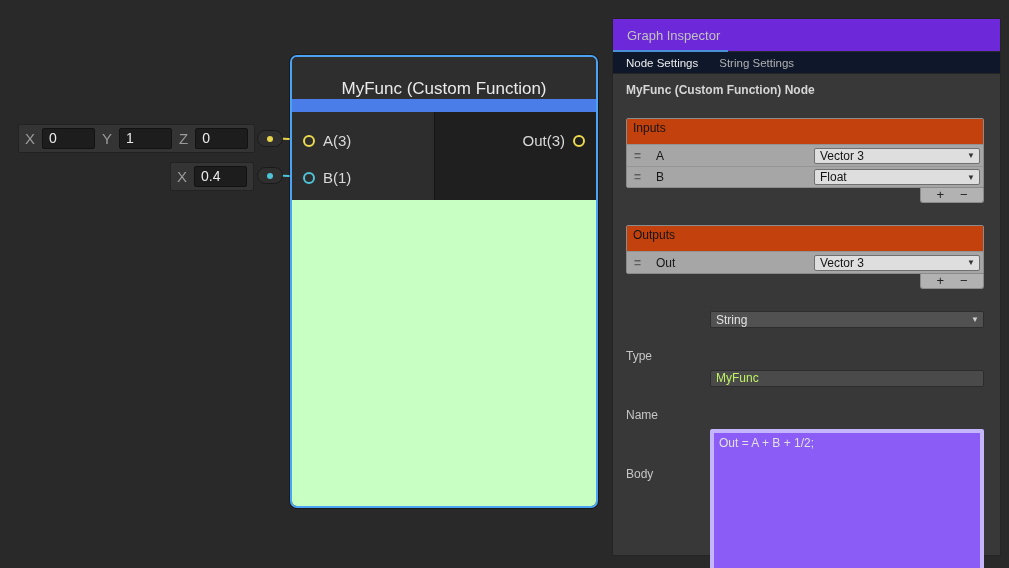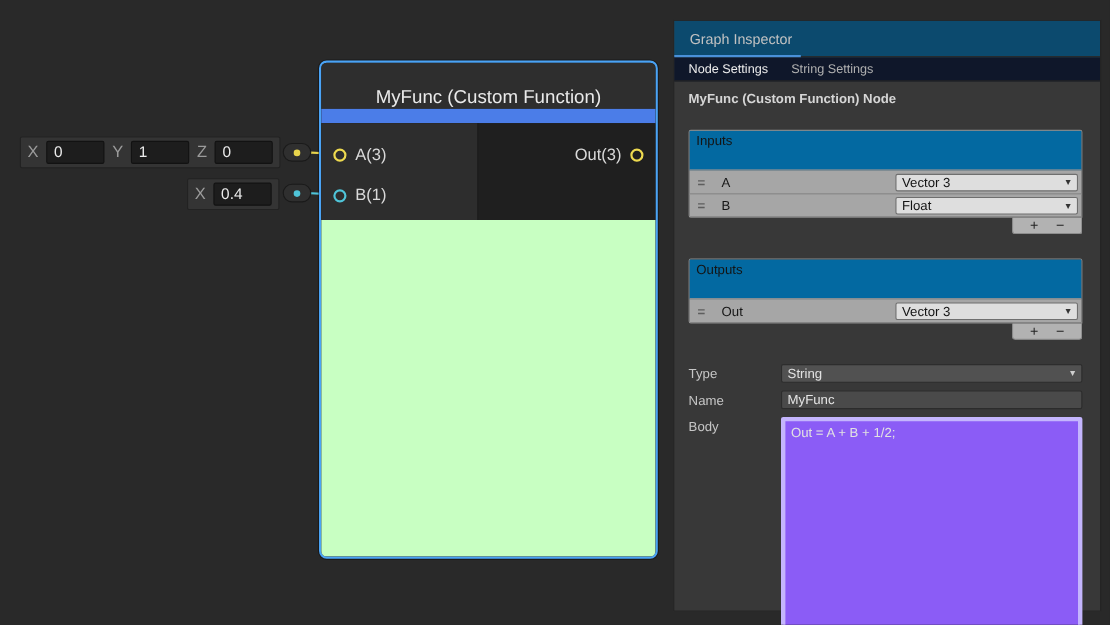--- a/index.html
+++ b/index.html
@@ -57,66 +57,66 @@
   .pc-cyan   { border-color:#4fc4d8; }
   .port-label { position:absolute; font-size:15px; color:#d9d9d9; line-height:18px; }
   .sg-preview { height:306px; background:#c8ffc2; }
 
   
   .inspector {
     position:absolute; left:612px; top:18px; width:389px; height:538px;
     background:#383838; border:1px solid #242424;
   }
   .insp-header {
-    position:relative; height:33px; background:#0c4a6e; border-bottom:1px solid #292929;
+    position:relative; height:33px; background:#6d28d9; border-bottom:1px solid #292929;
     display:flex; align-items:center; padding-left:14px; color:#c2c2c2; font-size:13px;text-align:right;
   }
   .insp-header-accent { position:absolute; left:0; bottom:-1px; width:115px; height:2px; background:#4a90d9; }
   .insp-tabs {
     height:22px; background:#0f172a; border-bottom:1px solid #242424;
     display:flex; align-items:center; padding-left:13px; gap:21px;
   }
   .insp-tab { font-size:11.5px; color:#b0b0b0; cursor:default; }
   .insp-tab.active { color:#ececec; }
   .insp-content { padding:0 16px 0 13px; }
   .insp-heading { margin-top:9px; font-size:12px; font-weight:bold; color:#d6d6d6; }
 
   
   .ulist { margin-top:21px; border:1px solid #8b8b8b; border-radius:2px 2px 0 2px; }
   .ulist-header {
-    height:36px; background:#0369a1; border-bottom:1px solid #939393;
+    height:26px; background:#c2410c; border-bottom:1px solid #939393;
     font-size:12px; color:#141414; line-height:18px; padding-left:6px;
   }
   .ulist-row { height:21px; background:#a6a6a6; display:flex; align-items:center; padding:0 3px 0 7px; }
   .ulist-row + .ulist-row { border-top:1px solid #959595; }
   .drag-handle { width:14px; color:#5e5e5e; font-size:12px; font-weight:bold; line-height:12px; }
   .ulist-name { font-size:12px; color:#161616; margin-left:8px; }
   .ulist-dd {
     margin-left:auto; width:166px; height:16px; background:#dedede; border:1px solid #6f6f6f;
     border-radius:2px; display:flex; align-items:center; font-size:12px; color:#141414; padding-left:5px;justify-content:flex-end;
   }
   .dd-arrow { margin-left:auto; margin-right:4px; font-size:8px; color:#333333; }
   .ulist-footer-wrap { display:flex; justify-content:flex-end; }
   .ulist-footer {
     width:64px; height:15px; background:#b2b2b2; border:1px solid #8b8b8b; border-top:none;
     border-radius:0 0 3px 3px; display:flex; align-items:center; justify-content:center; gap:16px;
   }
   .lf-btn { font-size:13px; color:#222222; line-height:12px; cursor:default; }
 
   
   .form-row { display:flex; align-items:flex-start; margin-top:7px; }
-  .form-label { width:84px; font-size:12px; color:#c6c6c6; padding-top:2px; }
+  .form-label { width:84px; font-size:12px; color:#c6c6c6; padding-top:2px;margin-top:36px; }
   .dark-dd {
     flex:1; height:17px; background:#515151; border:1px solid #2d2d2d; border-radius:2px;
     display:flex; align-items:center; font-size:12px; color:#e2e2e2; padding-left:5px;
   }
   .dark-dd .dd-arrow { color:#cfcfcf; }
   .dark-field {
     flex:1; height:17px; background:#4a4a4a; border:1px solid #2c2c2c; border-radius:2px;
-    font-size:12px; color:#e5e5e5; line-height:15px; padding-left:5px;
+    font-size:12px; color:#bef264; line-height:15px; padding-left:5px;
   }
   .dark-area {
     flex:1; height:197px; background:#8b5cf6; border:4px solid #c4b5fd; border-radius:2px;
     font-size:12px; color:#e2e2e2; padding:3px 5px; white-space:pre-wrap;
   }
 </style>
 </head>
 <body>
 
 <div class="stage">

